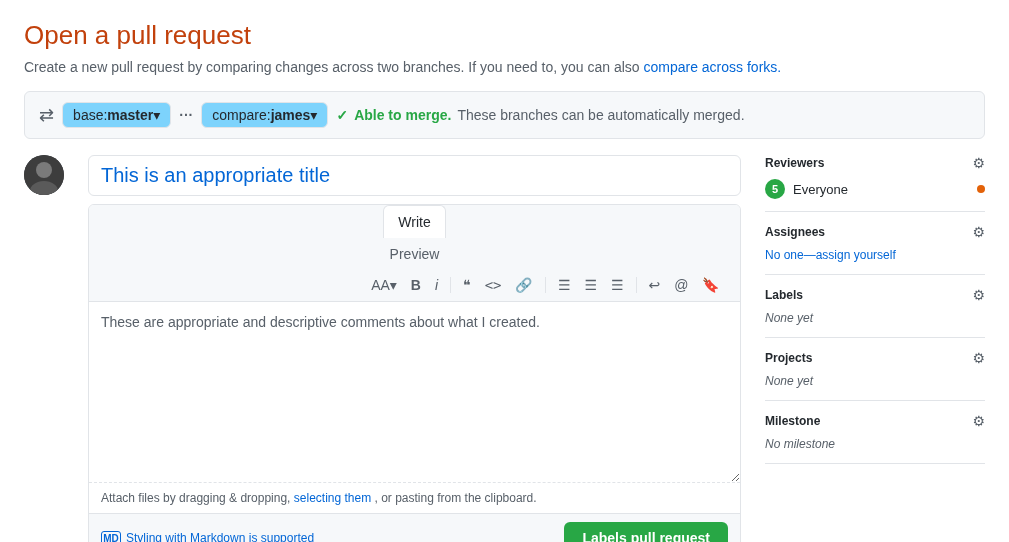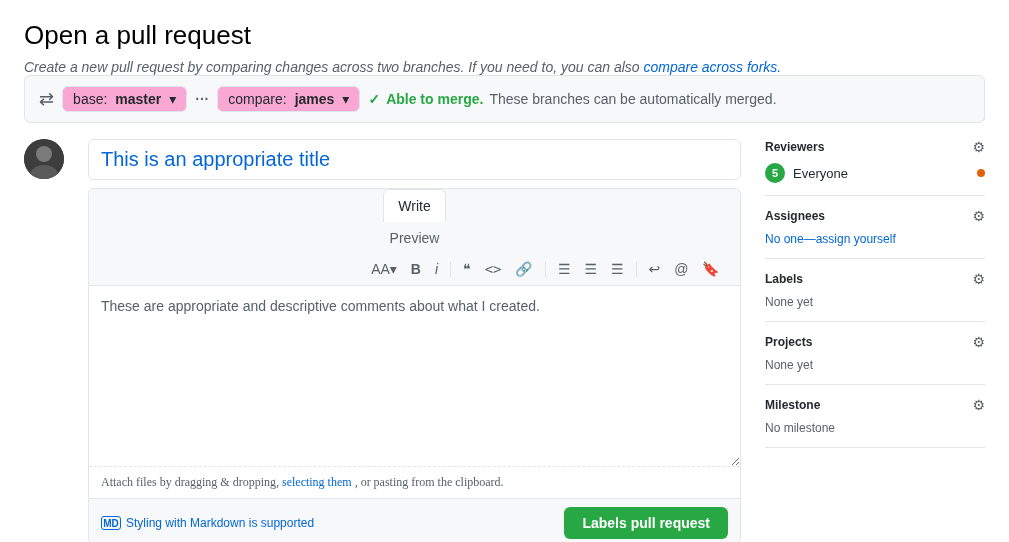--- a/index.html
+++ b/index.html
@@ -6,27 +6,27 @@
     body {
       font-family: -apple-system, BlinkMacSystemFont, "Segoe UI", Helvetica, Arial, sans-serif;
       font-size: 14px;
       color: #24292e;
       background: #fff;
       padding: 20px 24px;
     }
     h1 {
       font-size: 26px;
       font-weight: 400;
-      color: #000000;
+      color: #c2410c;
       margin-bottom: 8px;
     }
     .subtitle {
       font-size: 14px;
       color: #586069;
-      font-style: italic;
+      margin-bottom: 16px;
     }
     .subtitle a {
       color: #0366d6;
       text-decoration: none;
     }
     .branch-bar {
       display: flex;
       align-items: center;
       gap: 8px;
       border: 1px solid #e1e4e8;
@@ -35,25 +35,25 @@
       margin-bottom: 16px;
       background: #f6f8fa;
     }
     .branch-icon {
       color: #586069;
       font-size: 18px;
     }
     .branch-select {
       display: inline-flex;
       align-items: center;
-      gap: 8px;
+      gap: 0;
       border: 1px solid #e1e4e8;
       border-radius: 6px;
       padding: 4px 10px;
-      background: #f9a8d4;
+      background: #7dd3fc;
       cursor: pointer;
       font-size: 14px;
       color: #24292e;
     }
     .branch-select .branch-name {
       font-weight: 600;
     }
     .dots {
       color: #586069;
       font-weight: 600;
@@ -177,21 +177,20 @@
       resize: vertical;
       outline: none;
       font-family: inherit;
       display: block;
     }
     .attach-bar {
       border-top: 1px dashed #e1e4e8;
       padding: 8px 12px;
       font-size: 12px;
       color: #586069;
-      font-family: Liberation Serif, serif;
     }
     .attach-bar a {
       color: #0366d6;
       text-decoration: none;
     }
     .editor-footer {
       display: flex;
       align-items: center;
       justify-content: space-between;
       padding: 8px 12px 4px;
@@ -283,20 +282,21 @@
       flex-shrink: 0;
     }
     .sidebar-muted {
       font-size: 12px;
       color: #0366d6;
       cursor: pointer;
     }
     .sidebar-none {
       font-size: 12px;
       color: #586069;
+      font-style: italic;
     }
   </style>
 </head>
 <body>
 
 <h1>Open a pull request</h1>
 <p class="subtitle">
   <span>Create a new pull request by comparing changes across two branches. If you need to, you can also</span>
   <a href="#">compare across forks.</a>
 </p>

